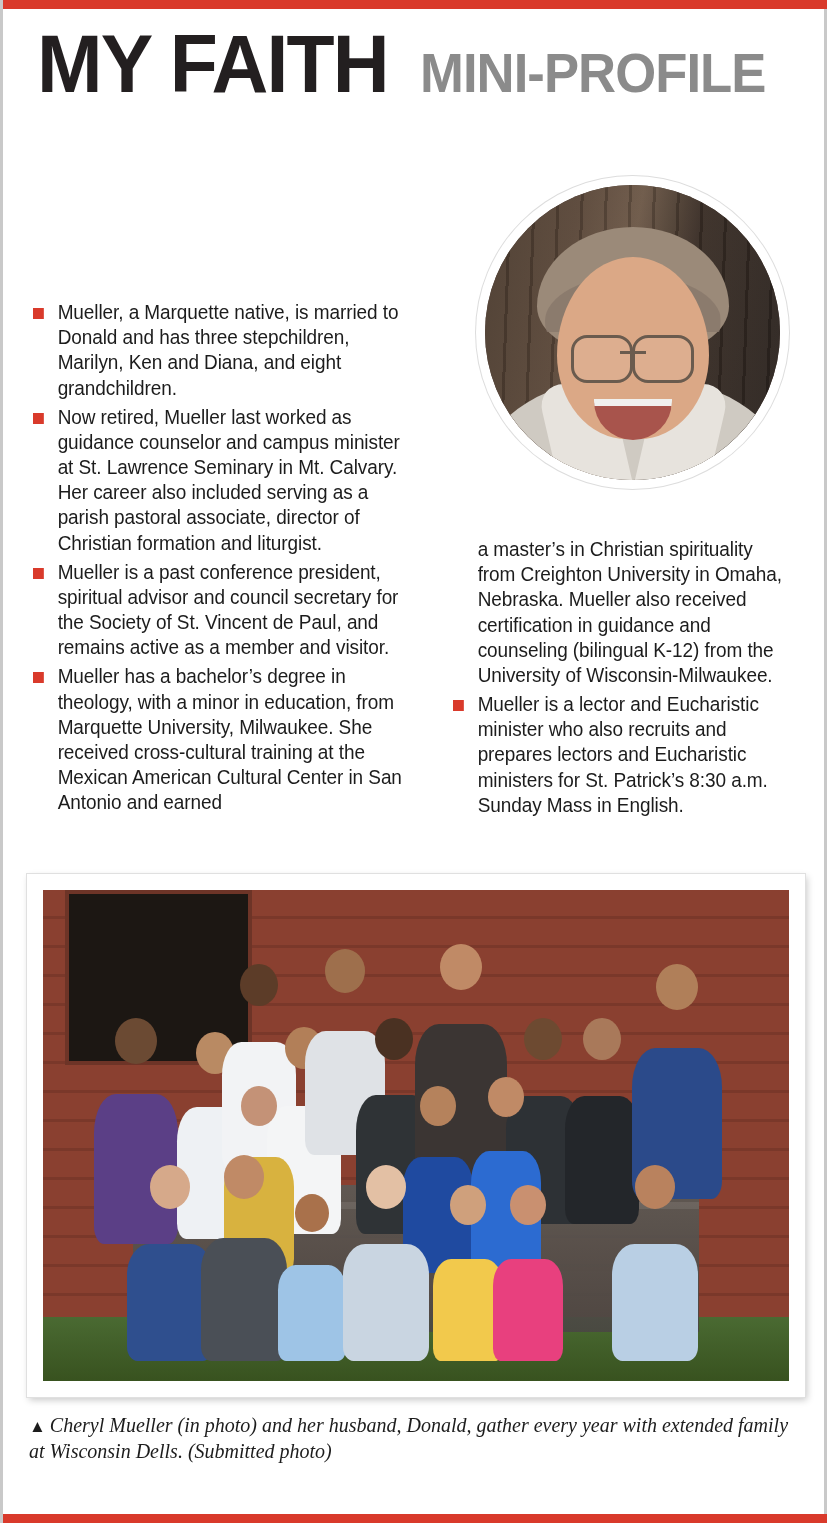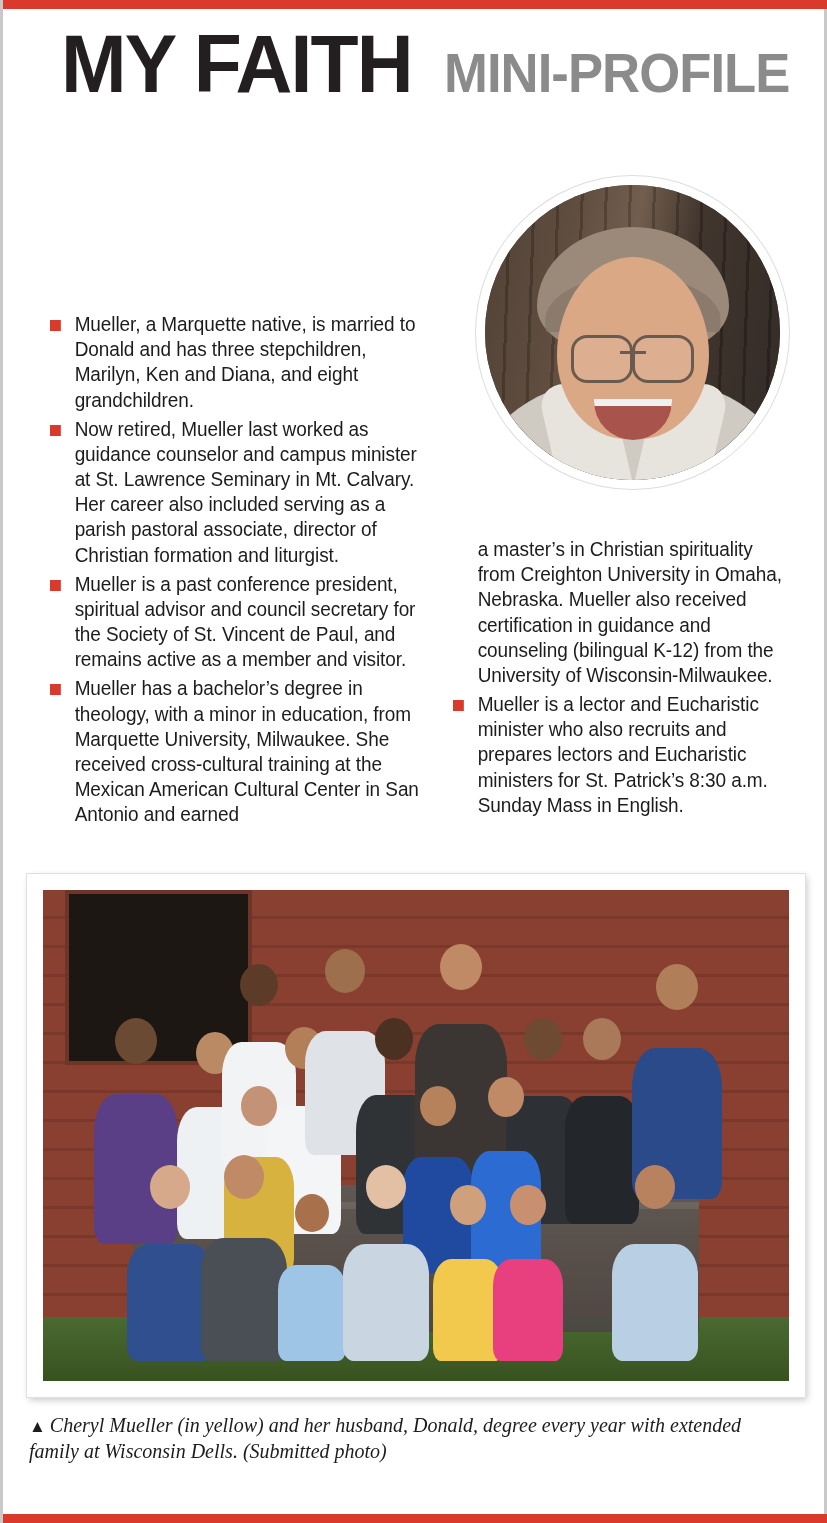--- a/index.html
+++ b/index.html
@@ -43,21 +43,20 @@
 
   
   .masthead {
     position: absolute;
     left: 34px;
     top: 26px;
     width: 760px;
     display: flex;
     align-items: baseline;
     white-space: nowrap;
-    margin-left: 24px;
   }
   .masthead .my-faith {
     font-family: "Liberation Sans Narrow", "Liberation Sans", sans-serif;
     font-weight: bold;
     font-size: 82px;
     letter-spacing: -2px;
     color: #231f20;
     line-height: 0.92;
     transform: scaleX(0.96);
     transform-origin: left bottom;
@@ -205,24 +204,23 @@
     transform: translateX(-50%);
     width: 78px; height: 34px;
     background: #a8544c;
     border-radius: 0 0 44px 44px;
     border-top: 7px solid #f0f0ee;
   }
 
   
   .col-left {
     position: absolute;
-    left: 47px;
+    left: 30px;
     top: 300px;
     width: 390px;
-    margin-top: 12px;
   }
   .col-right {
     position: absolute;
     left: 450px;
     top: 537px;
     width: 344px;
   }
   ul.bullets {
     list-style: none;
     margin: 0;
@@ -471,17 +469,17 @@
         </div>
         <div class="pp" style="left:76%;top:56%;width:12%;height:40%;">
           <div class="hd" style="width:40px;height:44px;background:#b9825e;"></div>
           <div class="bd" style="width:86px;height:60%;background:#b9cfe4;"></div>
         </div>
       </div>
     </div>
   </div>
 
   <div class="caption">
-    <span class="tri">▲</span><span>Cheryl Mueller (in yellow) and her husband, Donald, degree every year with extended family at Wisconsin Dells. (Submitted photo)</span>
+    <span class="tri">▲</span><span>Cheryl Mueller (in photo) and her husband, Donald, gather every year with extended family at Wisconsin Dells. (Submitted photo)</span>
   </div>
 
   <div class="rule-bottom"></div>
 </div>
 
 </body></html>

